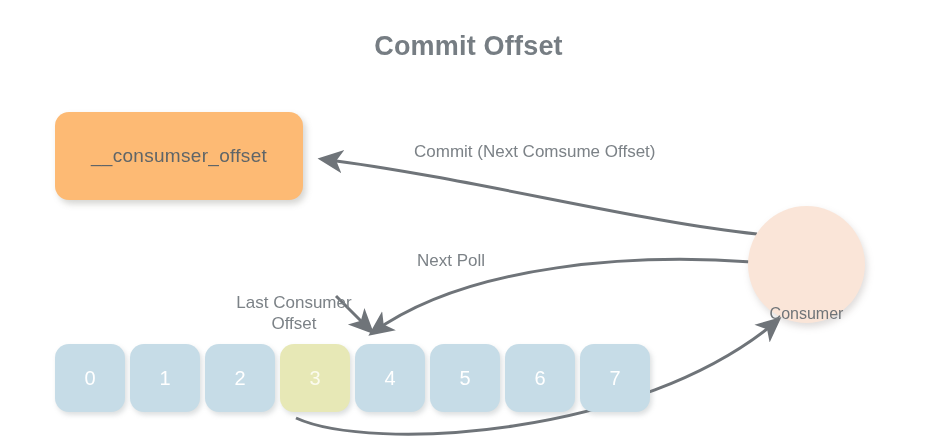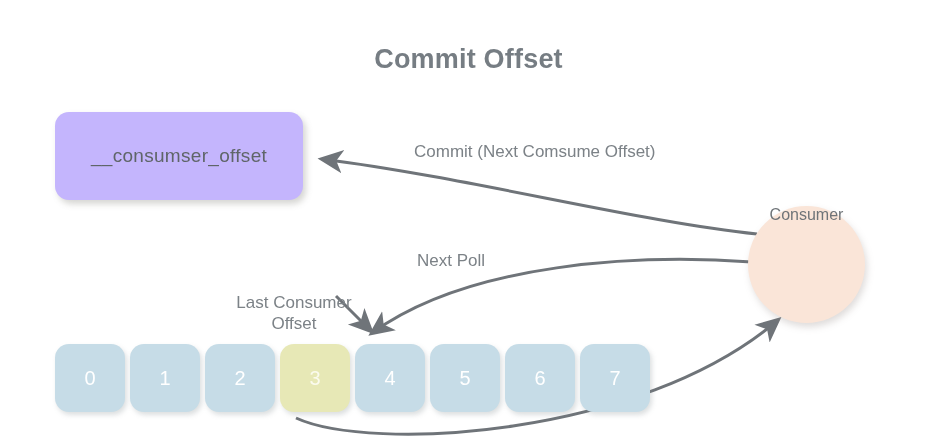--- a/index.html
+++ b/index.html
@@ -16,21 +16,21 @@
     width: 937px;
     height: 436px;
     background: #ffffff;
     overflow: hidden;
   }
 
   
   .title {
     position: absolute;
     left: 0;
-    top: 44px;
+    top: 31px;
     width: 937px;
     text-align: center;
     font-size: 27px;
     font-weight: bold;
     color: #767d83;
     letter-spacing: 0.2px;
   }
 
   
   #arrows {
@@ -42,21 +42,21 @@
     pointer-events: none;
   }
 
   
   .offset-box {
     position: absolute;
     left: 55px;
     top: 112px;
     width: 248px;
     height: 88px;
-    background: #c4b5fd;
+    background: #fdba74;
     border-radius: 14px;
     box-shadow: 3px 4px 6px rgba(120,120,110,0.30);
     display: flex;
     align-items: center;
     justify-content: center;
   }
   .offset-box-label {
     font-size: 19px;
     color: #5f6568;
     letter-spacing: 0.3px;
@@ -66,21 +66,21 @@
   .consumer {
     position: absolute;
     left: 748px;
     top: 206px;
     width: 117px;
     height: 117px;
     border-radius: 50%;
     background: #fae5d8;
     box-shadow: 2px 4px 7px rgba(140,130,125,0.28);
     display: flex;
-    align-items: flex-start;
+    align-items: flex-end;
     justify-content: center;
   }
   .consumer-label {
     font-size: 16px;
     color: #6f7478;
   }
 
   
   .partitions {
     position: absolute;

